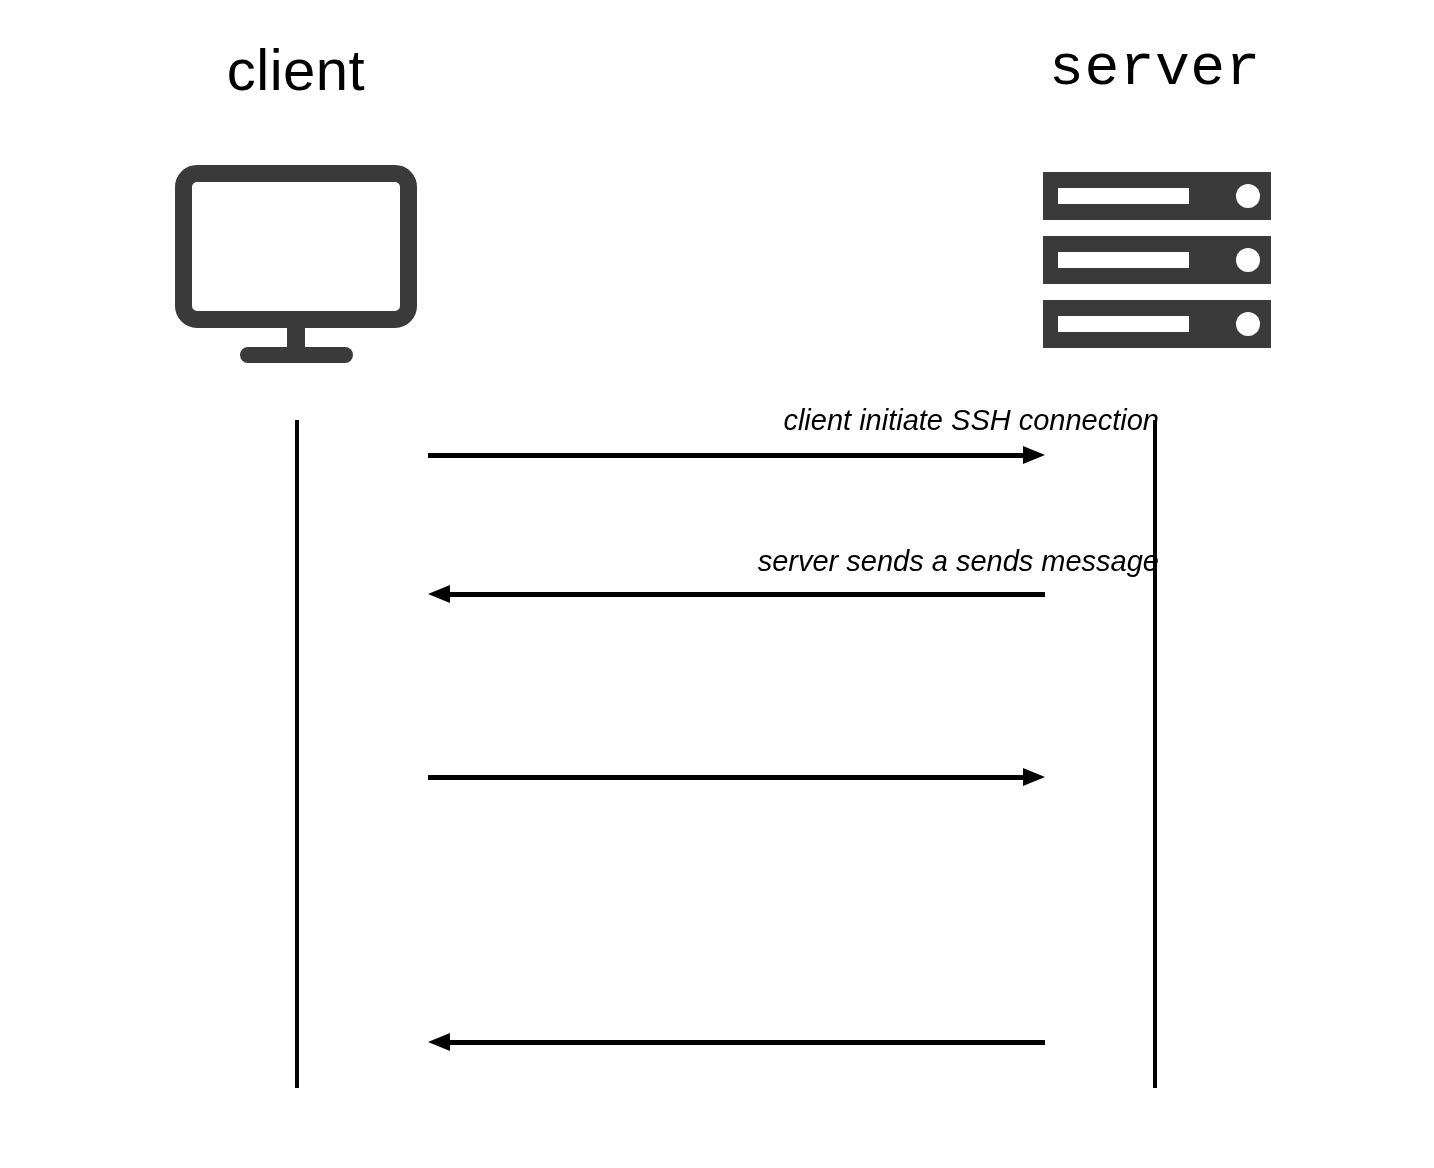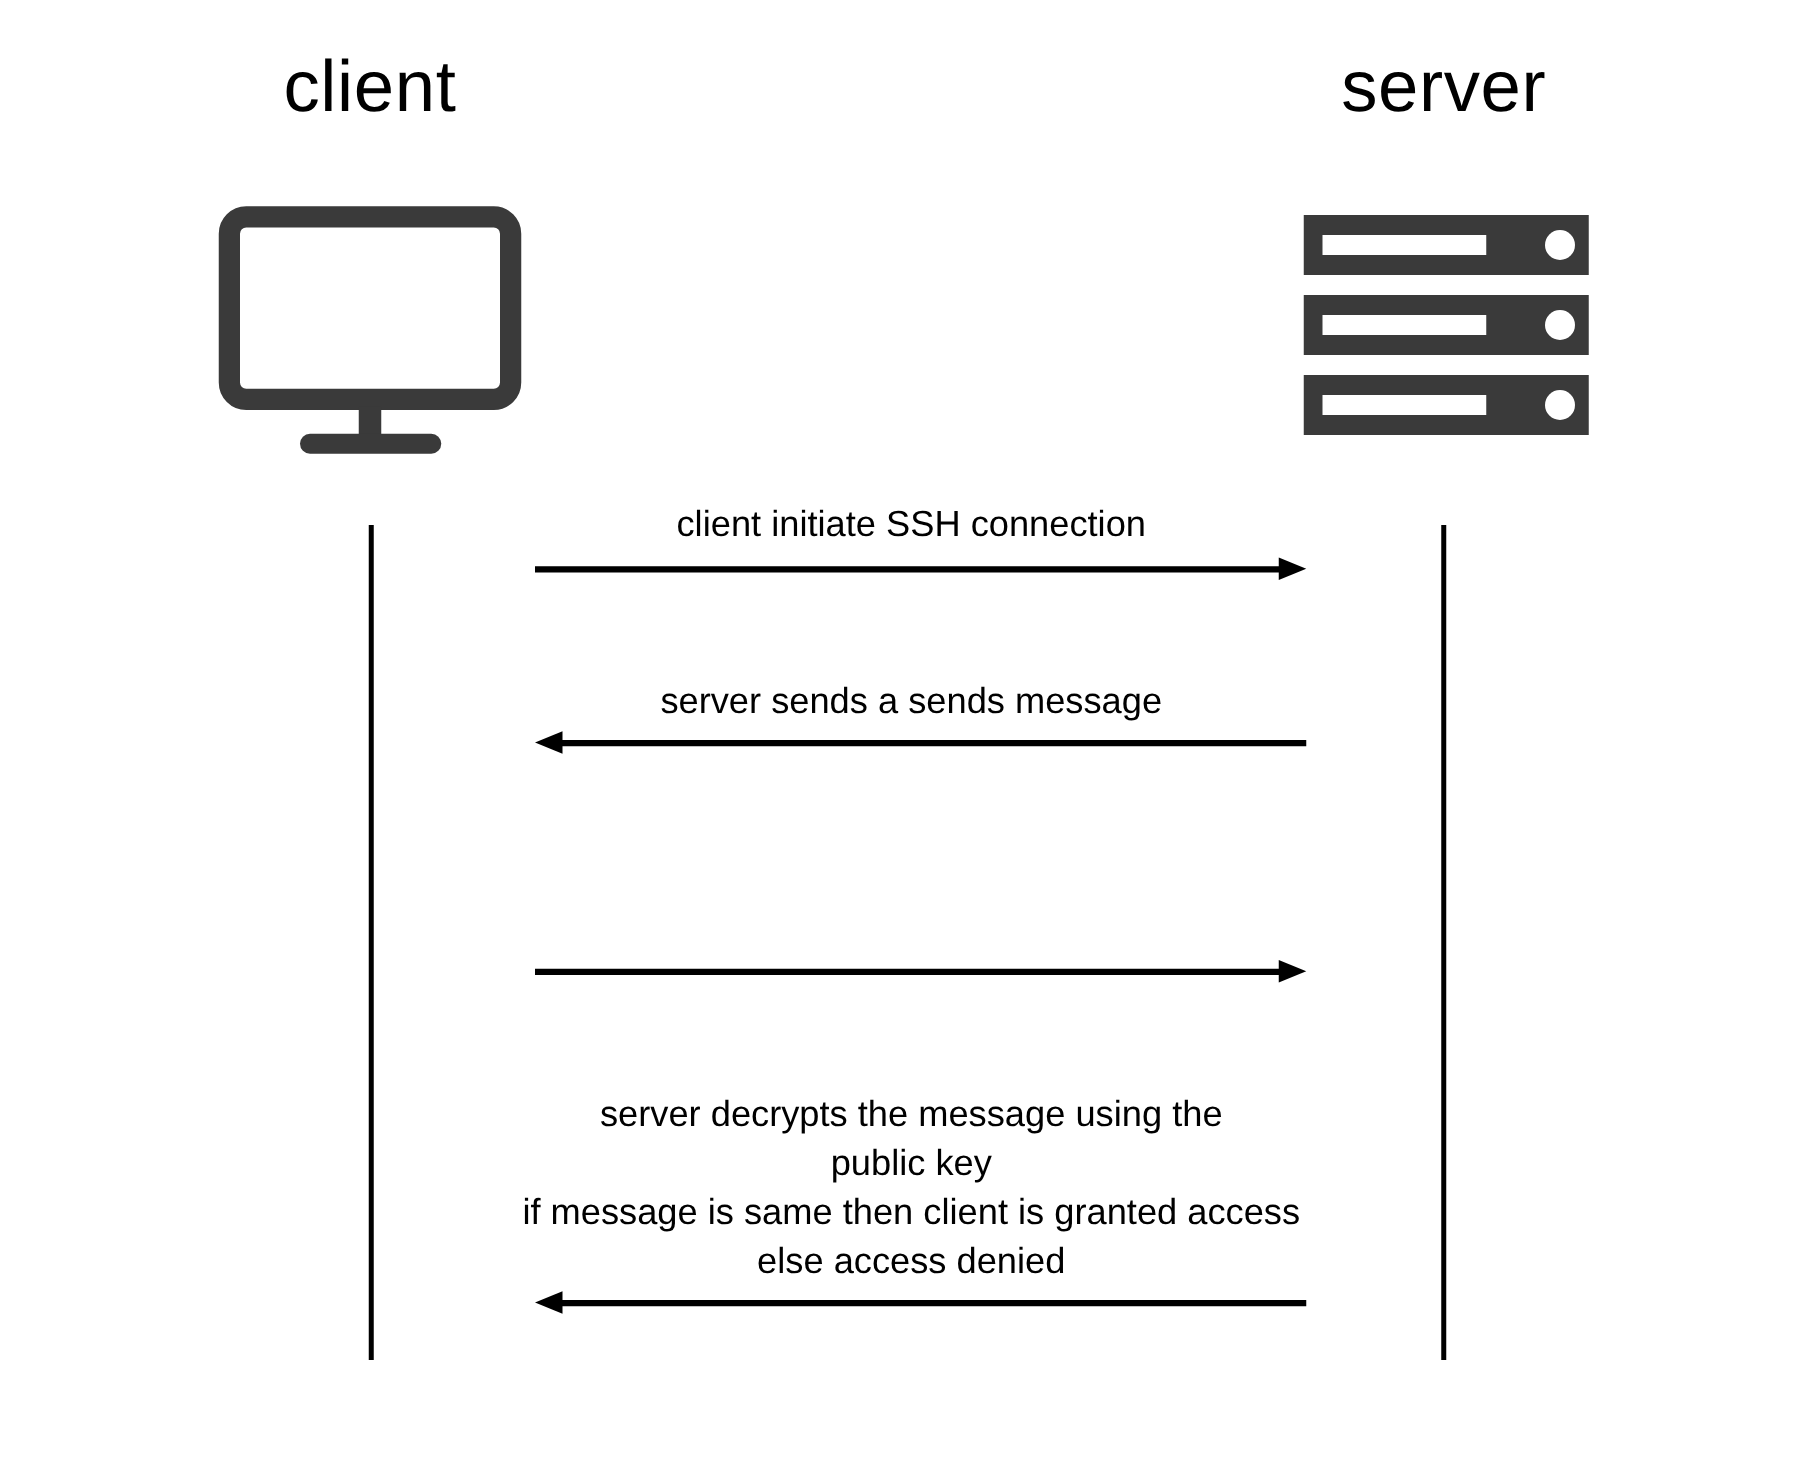--- a/index.html
+++ b/index.html
@@ -18,21 +18,21 @@
     position: absolute;
     top: 36px;
     width: 300px;
     text-align: center;
     font-size: 58px;
     font-weight: 400;
     color: #000000;
     letter-spacing: 0.5px;
   }
   .actor-title.client { left: 146px; }
-  .actor-title.server { left: 1005px; }
+  .actor-title.server { left: 1005px; font-family: Liberation Mono, monospace; }
 
   
   .monitor { position: absolute; left: 175px; top: 165px; width: 242px; height: 198px; }
   .monitor-screen {
     position: absolute; left: 0; top: 0;
     width: 242px; height: 163px;
     border: 17px solid #3a3a3a;
     border-radius: 22px;
     background: #ffffff;
   }
@@ -78,25 +78,26 @@
     background: #000000;
   }
   .lifeline.client { left: 295px; }
   .lifeline.server { left: 1153px; }
 
   
   .msg-label {
     position: absolute;
     left: 299px;
     width: 860px;
-    text-align: center;
+    text-align: right;
     font-size: 29px;
     line-height: 39px;
     color: #000000;
     white-space: pre-line;
+    font-style: italic;
   }
   .msg-label.m1 { top: 401px; }
   .msg-label.m2 { top: 542px; }
   .msg-label.m3 { top: 691px; }
   .msg-label.m4 { top: 873px; }
 
   
   .arrow {
     position: absolute;
     left: 428px;
@@ -167,22 +168,18 @@
   <div class="arrow left a2">
     <div class="shaft"></div>
     <div class="head"></div>
   </div>
 
   <div class="arrow right a3">
     <div class="shaft"></div>
     <div class="head"></div>
   </div>
 
-  <div class="msg-label m4">server decrypts the message using the
-public key
-if message is same then client is granted access
-else access denied</div>
   <div class="arrow left a4">
     <div class="shaft"></div>
     <div class="head"></div>
   </div>
 
 </div>
 
 </body></html>

